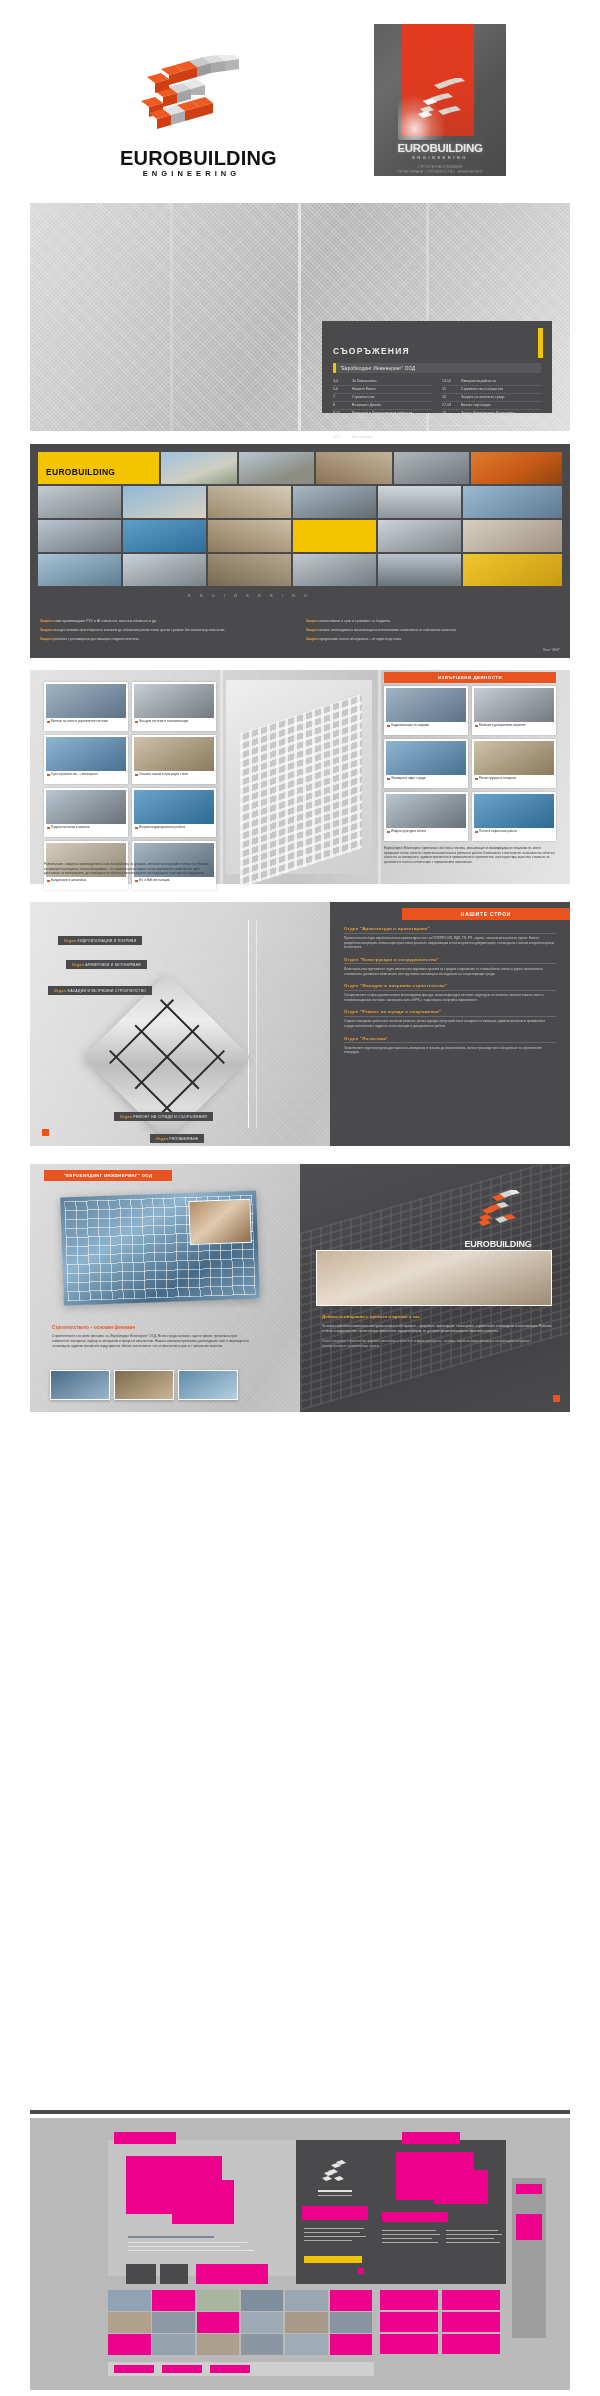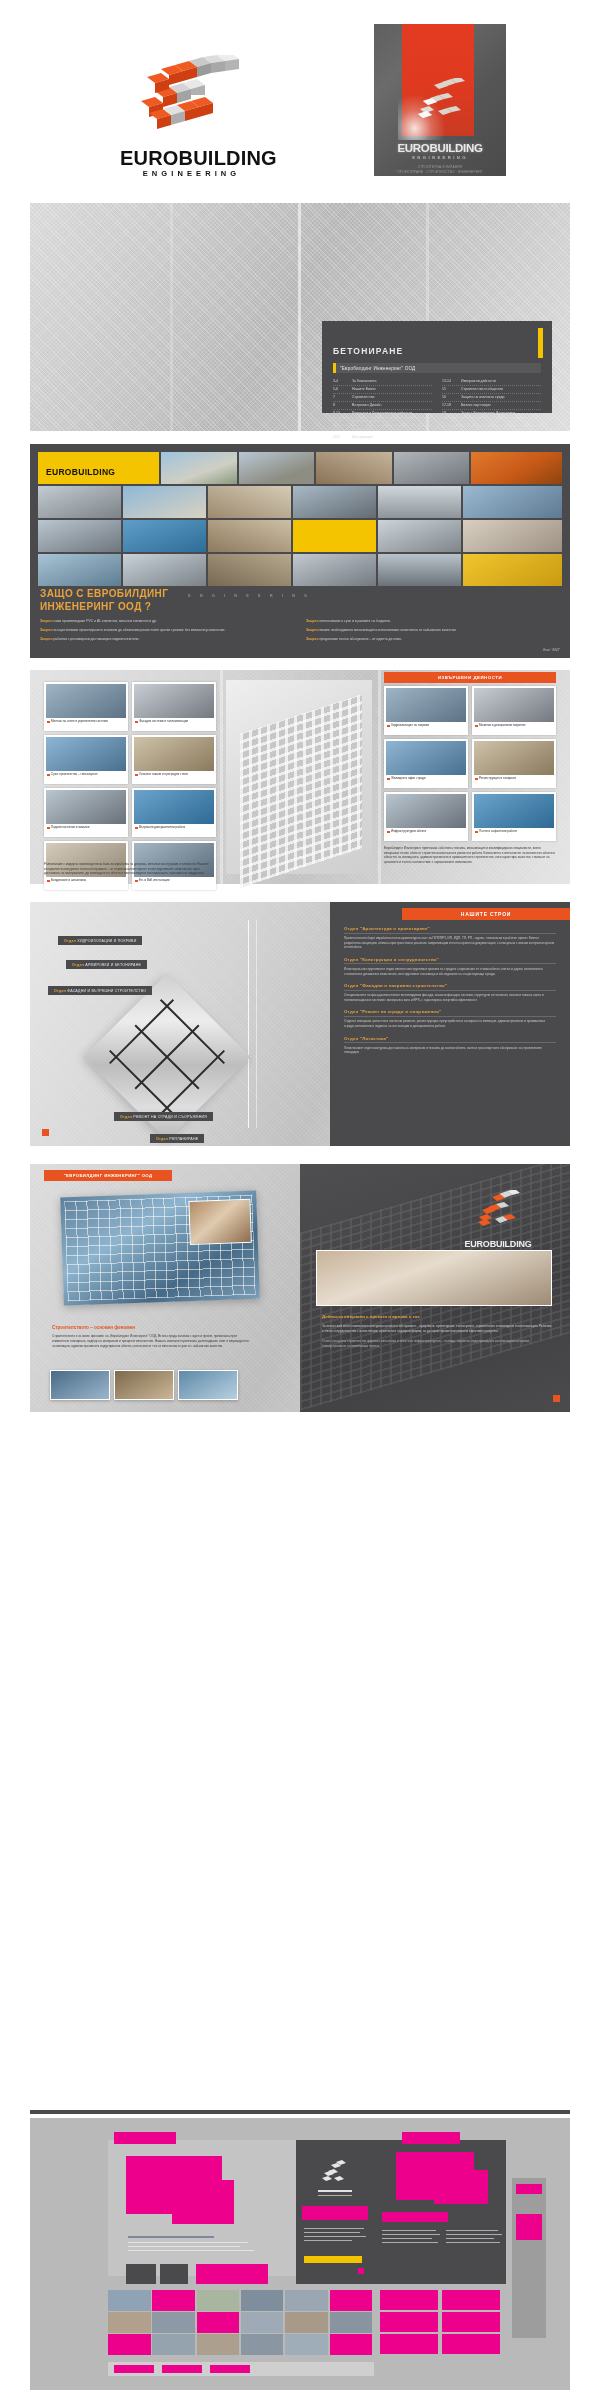--- a/index.html
+++ b/index.html
@@ -362,21 +362,21 @@
 <div class="page" id="sec-contents">
   <div class="spread" style="top:8px;height:228px;">
     <div class="sheet">
       <div class="hatch"></div>
       <div class="spine" style="left:268px;"></div>
       <div class="spine" style="left:396px;opacity:.5;"></div>
       <div class="spine" style="left:140px;opacity:.35;"></div>
 
       <div class="toc-box">
         <div class="tb-tab"></div>
-        <div class="toc-title">БЕТОНИРАНЕ</div>
+        <div class="toc-title">СЪОРЪЖЕНИЯ</div>
         <div class="toc-company">"Евробилдинг Инженеринг" ООД</div>
         <div class="toc-cols">
           <div class="toc-col" id="toc-left">
               <div class="toc-row">
                 <span class="pg">3-4</span>
                 <span class="tl">За Компанията</span>
               </div>
               <div class="toc-row">
                 <span class="pg">5-6</span>
                 <span class="tl">Нашите Екипи</span>
@@ -478,24 +478,20 @@
           <div class="cell" style="background:linear-gradient(200deg,#b6a88f,#786a52)"></div>
           <div class="cell" style="background:linear-gradient(160deg,#c2c9cf,#737a81)"></div>
           <div class="cell" style="background:linear-gradient(180deg,#b9c3cb,#6b7279)"></div>
           <div class="cell" style="flex:1.2;background:linear-gradient(150deg,#f0c62d,#c99a12)"></div>
         </div>
 
         <div class="eng-strip">E N G I N E E R I N G</div>
       </div>
 
       <div class="why-block">
-        <div class="why-title">
-          <div>ЗАЩО С ЕВРОБИЛДИНГ</div>
-          <div>ИНЖЕНЕРИНГ ООД ?</div>
-        </div>
         <div class="why-cols">
           <div class="why-col" id="why-left">
               <div class="why-p"><b>Защото </b>сами произвеждаме PVC и AL елементи, метални елементи и др.</div>
               <div class="why-p"><b>Защото </b>осъществяваме проектирането и можем да обезпечим ремонтните кратки срокове без излишни усложнения.</div>
               <div class="why-p"><b>Защото </b>работим с реномирани доставчици и подизпълнители.</div>
             </div>
           <div class="why-col" id="why-right">
               <div class="why-p"><b>Защото </b>изпълняваме в срок и в рамките на бюджета.</div>
               <div class="why-p"><b>Защото </b>имаме необходимата механизация и изпълняваме качествено от най-високо качество.</div>
               <div class="why-p"><b>Защото </b>предлагаме пълно обслужване – от идеята до ключ.</div>

